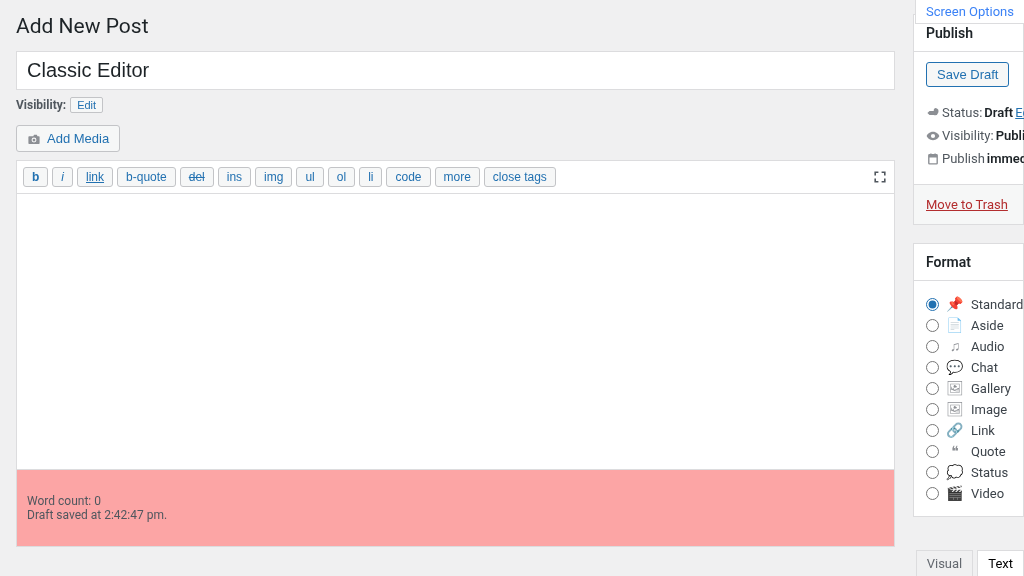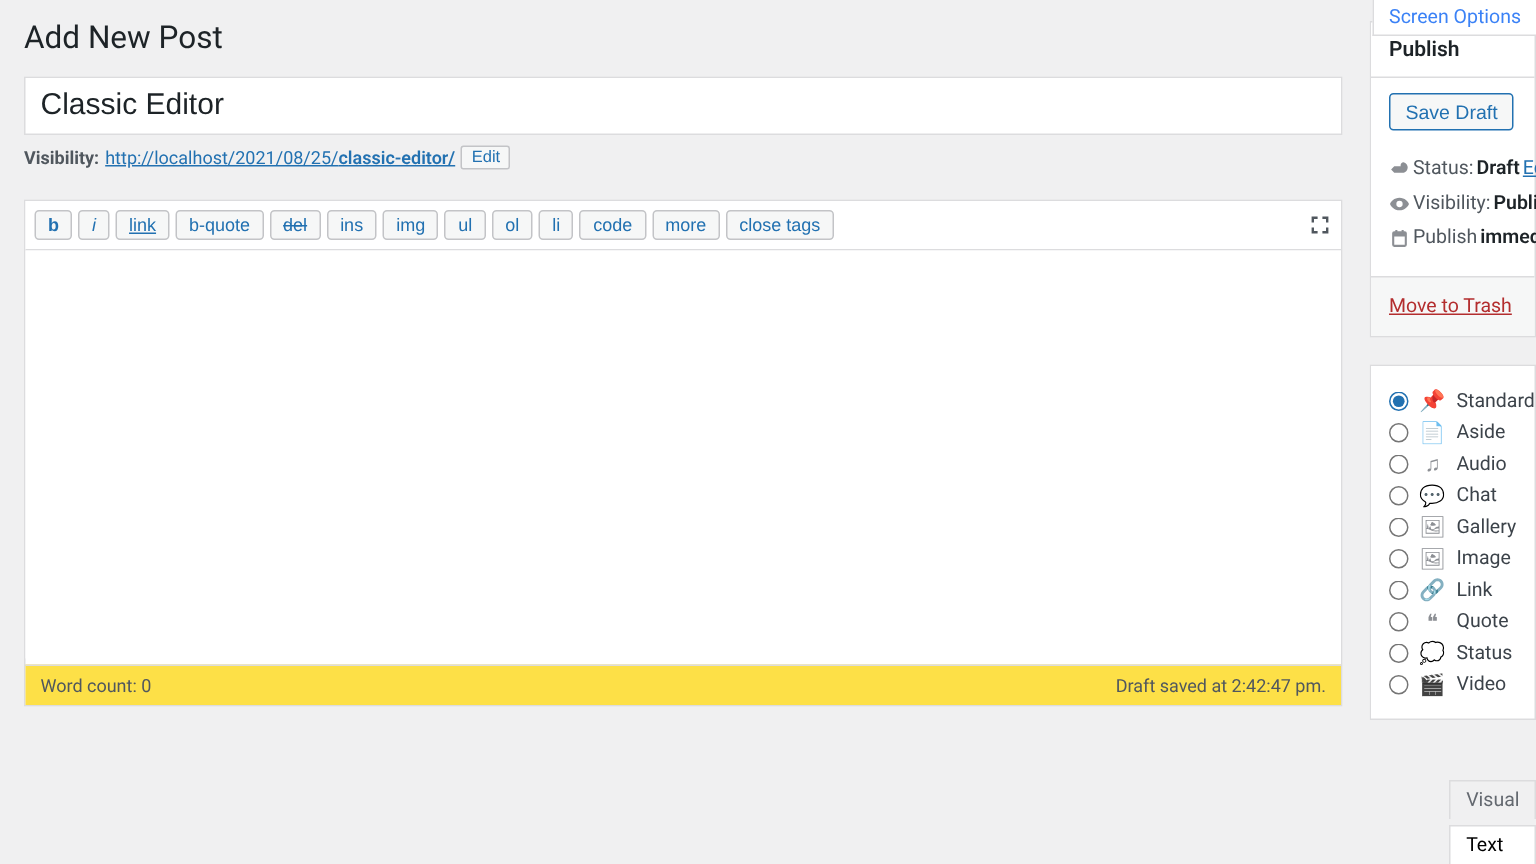--- a/index.html
+++ b/index.html
@@ -91,21 +91,20 @@
   gap: 4px;
   background: transparent;
   margin-bottom: -1px;
   position: relative;
   z-index: 2;
 }
 .editor-tabs {
   position: absolute;
   right: 0;
   bottom: 0;
-  flex-direction: column;
 }
 .etab {
   border: 1px solid #dcdcde;
   background: #f0f0f1;
   color: #646970;
   padding: 5px 10px;
   font-size: 13px;
   cursor: pointer;
   border-bottom: none;
 }
@@ -149,25 +148,26 @@
   resize: none;
   height: 272px;
   padding: 8px;
   font-size: 13px;
   outline: none;
   font-family: Consolas, Monaco, monospace;
 }
 .editor-footer {
   display: flex;
   justify-content: space-between;
-  padding: 6px 10px;
+  padding: 24px 10px;
   font-size: 12px;
   color: #50575e;
   border-top: 1px solid #dcdcde;
-  background: #fde047;
+  background: #fca5a5;
+  flex-direction: column;
 }
 .postbox {
   background: #fff;
   border: 1px solid #dcdcde;
   margin-bottom: 18px;
 }
 .postbox h2 {
   font-size: 14px;
   font-weight: 600;
   padding: 10px 12px;
@@ -220,27 +220,31 @@
 <div class="screen-options-tab">Screen Options</div>
 
 <div class="wrap">
   <div class="main-col">
     <h1 class="page-title">Add New Post</h1>
 
     <input class="title-input" type="text" value="Classic Editor" style="">
 
     <div class="permalink-row">
       <strong>Visibility:</strong>
-      <a>
-        <span>http://localhost/2021/08/25/</span><span class="slug">classic-editor/</span>
-      </a>
       <button class="btn-edit-small">Edit</button>
     </div>
 
     <div class="media-row">
+      <button class="add-media-btn">
+        <svg class="pub-icon" viewBox="0 0 20 20" fill="currentColor" width="16" height="16">
+            <path d="M17 6h-2l-1-2h-4L9 6H3c-.6 0-1 .4-1 1v9c0 .6.4 1 1 1h14c.6 0 1-.4 1-1V7c0-.6-.4-1-1-1zm-7 9a3.5 3.5 0 110-7 3.5 3.5 0 010 7z"></path>
+            <circle cx="10" cy="11.5" r="2"></circle>
+          </svg>
+        <span>Add Media</span>
+      </button>
       <div class="editor-tabs">
         <span class="etab">Visual</span>
         <span class="etab active">Text</span>
       </div>
     </div>
 
     <div class="editor-wrap">
       <div class="quicktags-bar">
         <button class="qtbtn b">b</button>
         <button class="qtbtn i">i</button>
@@ -295,20 +299,21 @@
           <span>Publish</span>
           <span class="val">immediately</span>
         </div>
       </div>
       <div class="pub-actions">
         <a class="trash-link">Move to Trash</a>
       </div>
     </div>
 
     <div class="postbox">
+      <h2>Format</h2>
       <div class="inside">
         <label class="format-row">
           <input type="radio" name="fmt" checked="" style="">
           <span class="fmt-icon">📌</span>
           <span>Standard</span>
         </label>
         <label class="format-row">
           <input type="radio" name="fmt" style="">
           <span class="fmt-icon">📄</span>
           <span>Aside</span>

